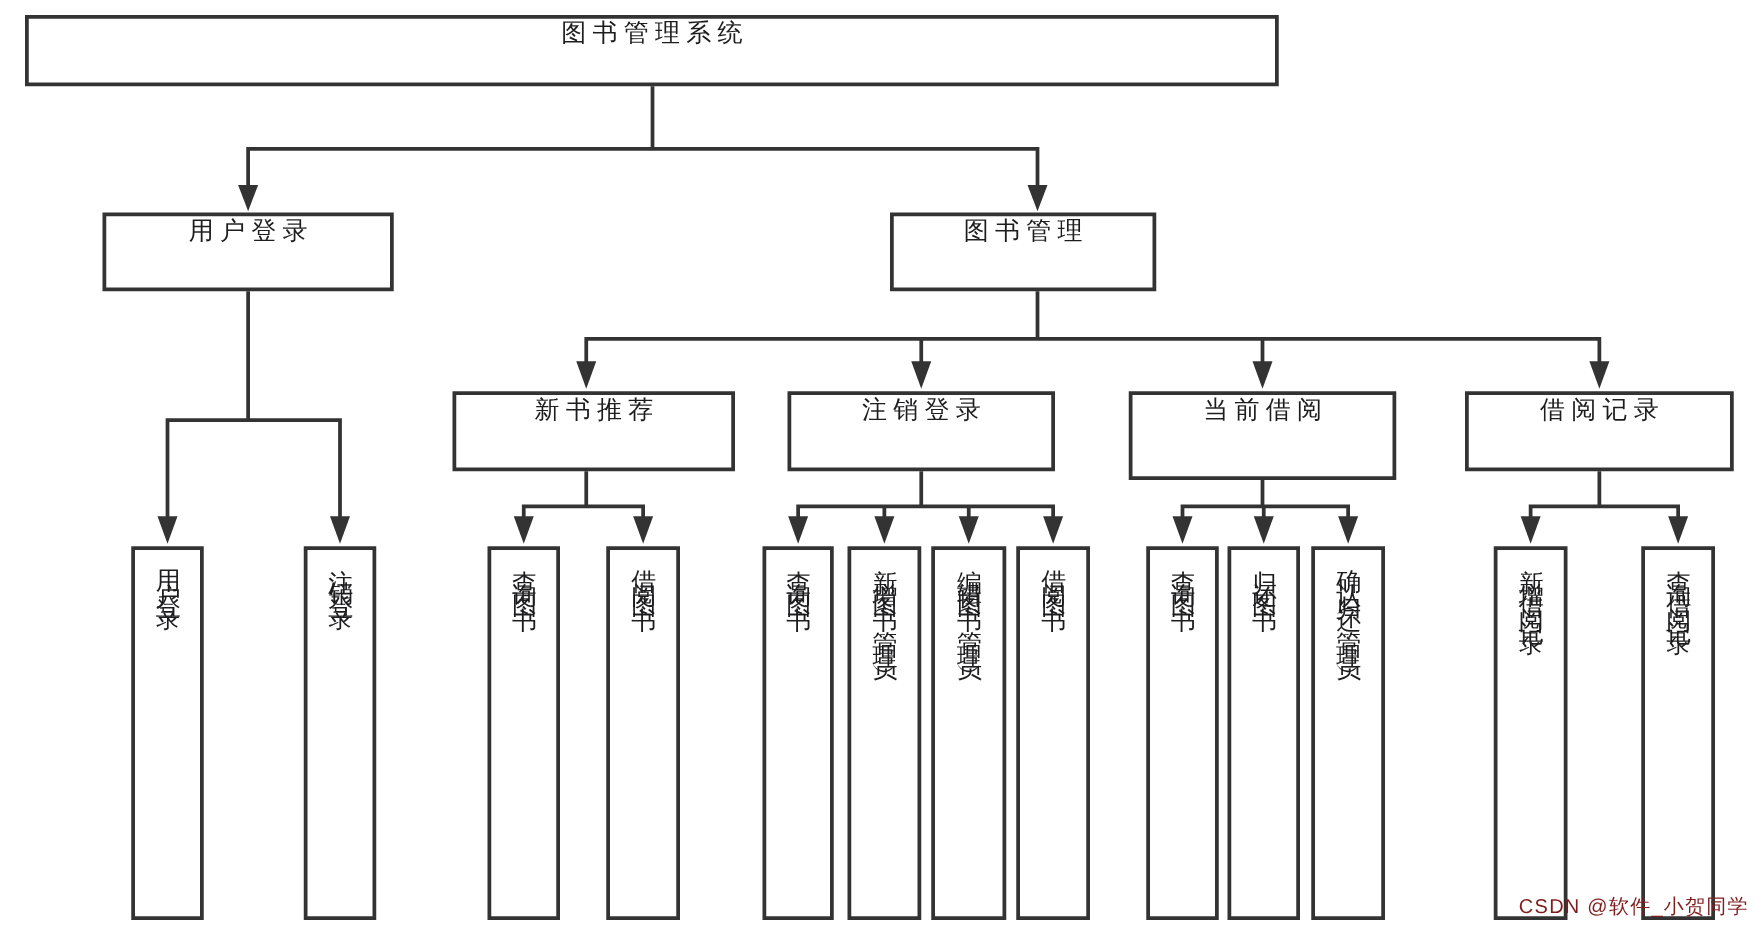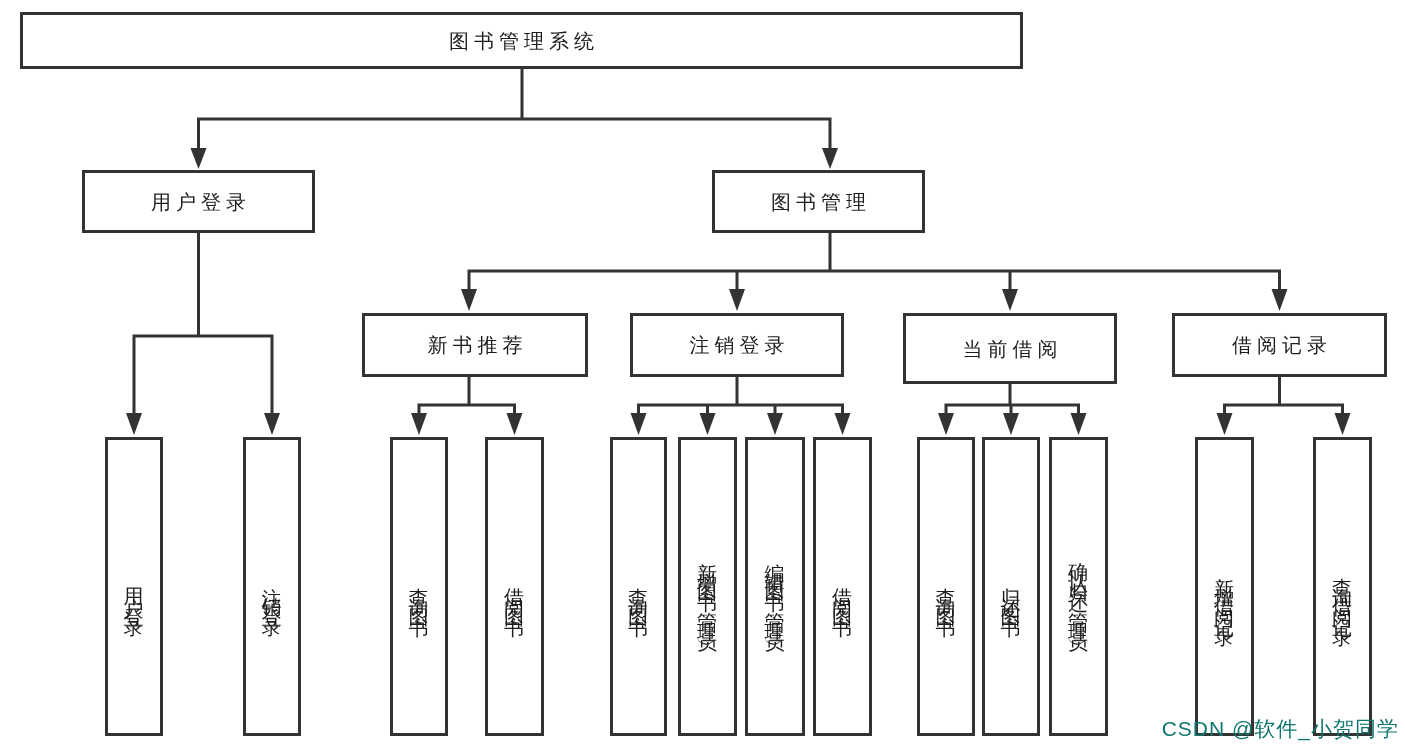--- a/index.html
+++ b/index.html
@@ -20,21 +20,20 @@
     left: 0;
     top: 0;
     z-index: 0;
   }
   .box {
     position: absolute;
     box-sizing: border-box;
     border: 3px solid #333333;
     background: #ffffff;
     display: flex;
-    align-items: center;
     justify-content: center;
     z-index: 1;
   }
   .box .label {
     font-size: 20px;
     color: #1d1d1f;
     letter-spacing: 5px;
     margin-right: -5px;
     white-space: nowrap;
     line-height: 1.2;
@@ -46,22 +45,22 @@
     letter-spacing: 10px;
     margin-right: 0;
     margin-bottom: -10px;
     line-height: 1;
     white-space: nowrap;
   }
   .watermark {
     position: absolute;
     right: 6px;
     top: 715px;
-    font-size: 21px;
-    color: #0f766e;
+    font-size: 16px;
+    color: #7f1d1d;
     letter-spacing: 1px;
     z-index: 2;
     white-space: nowrap;
   }
 </style>
 </head>
 <body>
 
 <div class="canvas">
 

